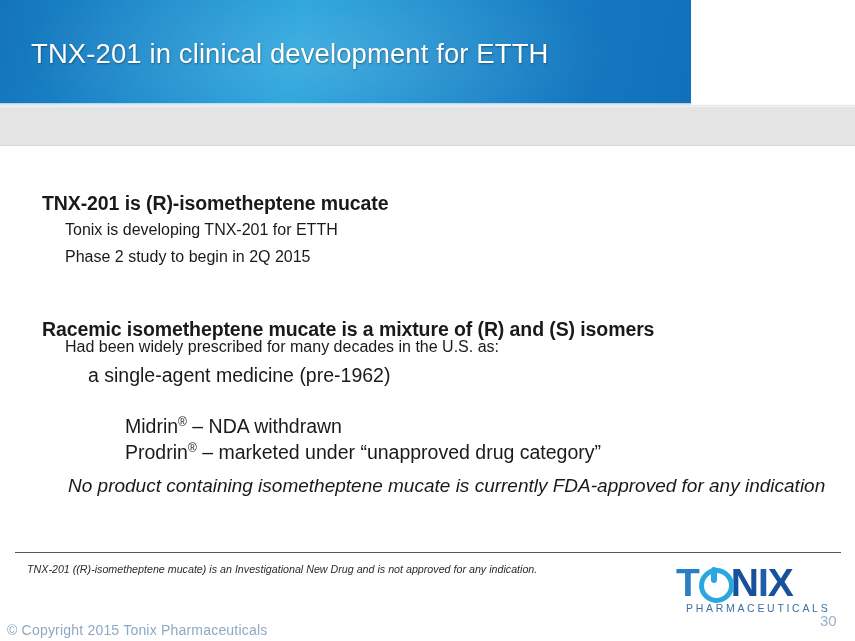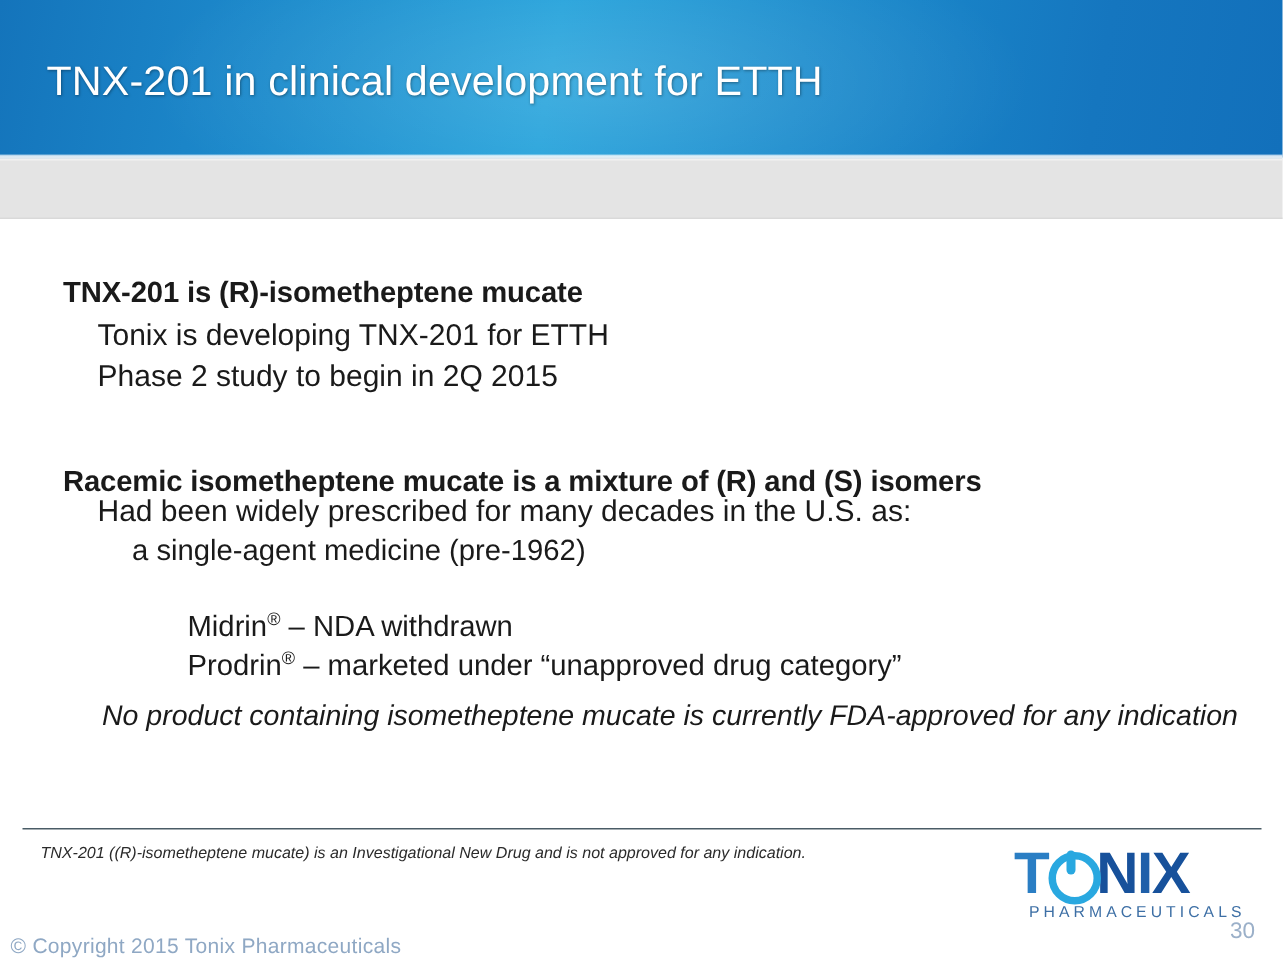--- a/index.html
+++ b/index.html
@@ -12,21 +12,21 @@
     height: 641px;
     font-family: "Liberation Sans", sans-serif;
     overflow: hidden;
     position: relative;
   }
 
   
   .slide-header {
     position: absolute;
     left: 0; top: 0;
-    width: 855px;
+    width: 691px;
     height: 105px;
     background: linear-gradient(100deg,
                 #1474bb 0%,
                 #1b85c8 16%,
                 #1fa0da 43%,
                 #1b8ccd 62%,
                 #1576bf 85%,
                 #1270bb 100%);
     overflow: hidden;
   }
@@ -71,34 +71,34 @@
     width: 855px;
     height: 38px;
     background: #e4e4e4;
     border-top: 1px solid #f1f1f1;
     border-bottom: 1px solid #d9d9d9;
   }
 
   
   .slide-body {
     position: absolute;
-    left: 0; top: 128px;
+    left: 0; top: 136px;
     width: 691px;
     height: 400px;
     color: #1a1a1a;
   }
   .line {
     position: absolute;
     white-space: nowrap;
     font-size: 19.5px;
     line-height: 1;
     color: #1a1a1a;
   }
   .lvl0 { left: 42px; font-weight: bold; font-size: 19.5px; letter-spacing: -0.1px; }
-  .lvl1 { left: 65px; font-weight: normal; font-size: 20px; }
+  .lvl1 { left: 65px; font-weight: normal; font-size: 16px; }
   .lvl2 { left: 88px; font-weight: normal; font-size: 19.5px; }
   .lvl3 { left: 125px; font-weight: normal; font-size: 19.5px; }
   .italic-note {
     left: 68px;
     font-style: italic;
     font-weight: normal;
     font-size: 19px;
   }
   .reg {
     font-size: 12px;

